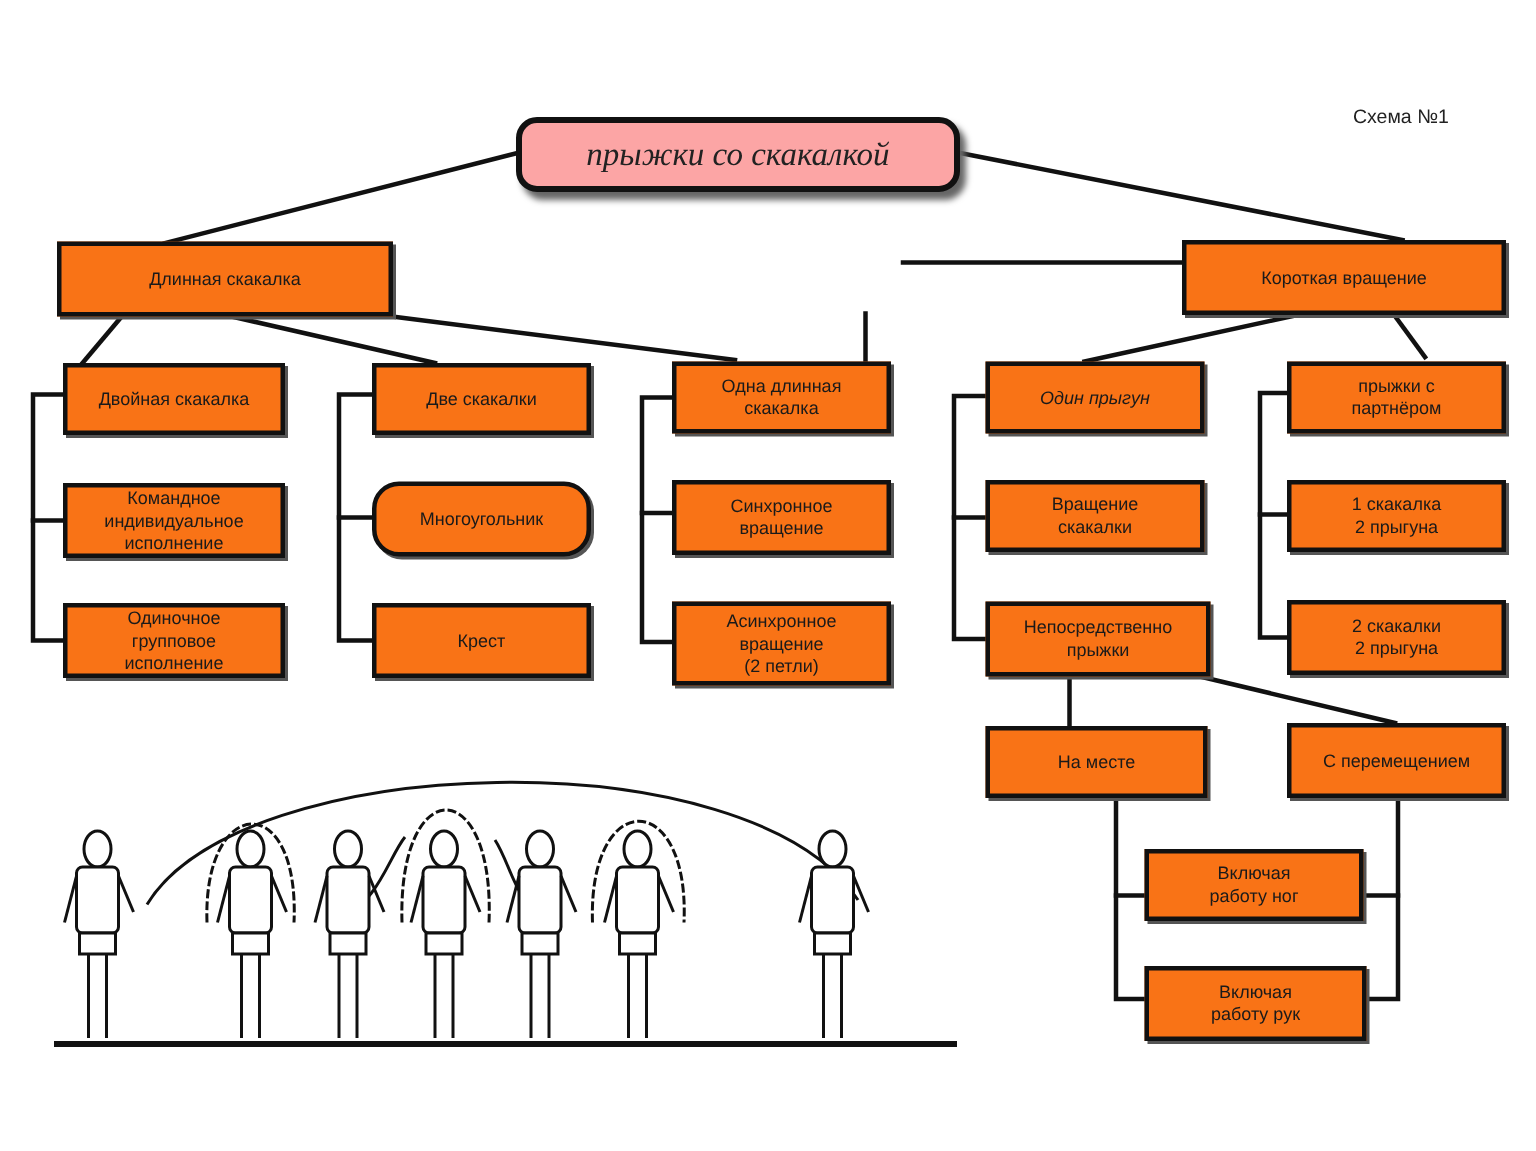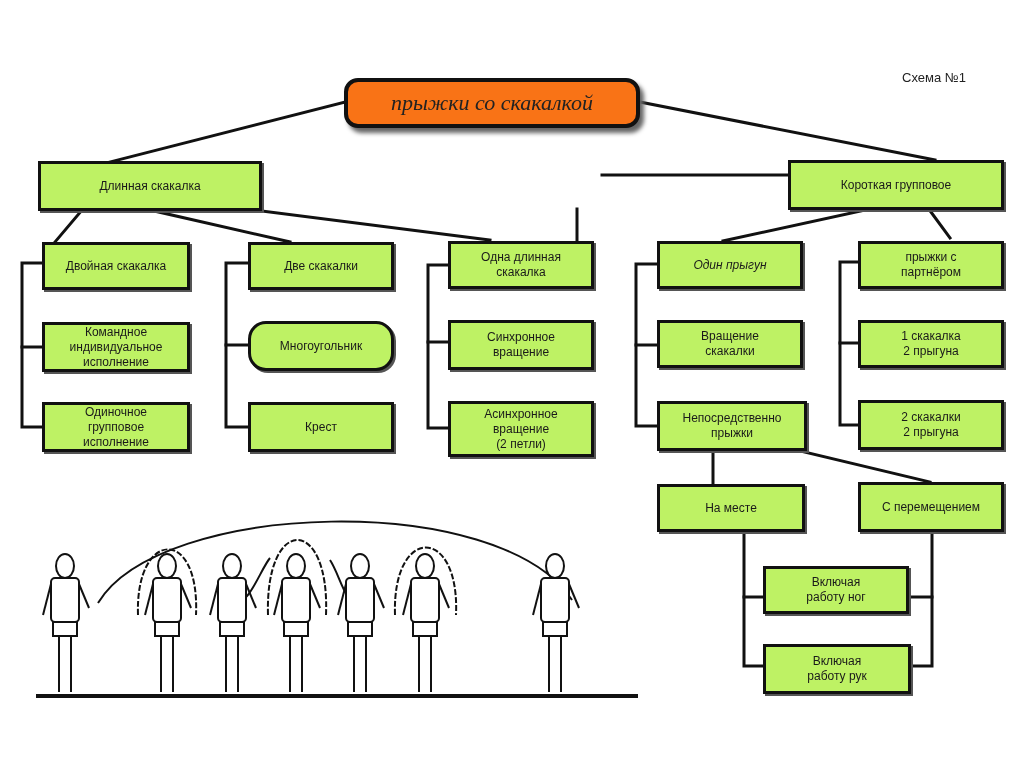--- a/index.html
+++ b/index.html
@@ -12,37 +12,37 @@
     }
     .page {
       position: absolute; left: 0; top: 0; width: 1024px; height: 767px;
       background: #ffffff;
     }
     svg.lines { position: absolute; left: 0; top: 0; width: 1024px; height: 767px; }
     .box {
       position: absolute;
       box-sizing: border-box;
       border: 3px solid #111;
-      background: #bef264;
+      background: #f97316;
       display: flex; align-items: center; justify-content: center;
       text-align: center;
       font-size: 12px;
       line-height: 15px;
       color: #1a1a1a;
       padding: 0 4px;
       white-space: pre-line;
       box-shadow: 2px 2px 0 #555;
     }
     .title-box {
       position: absolute;
       left: 344px; top: 78px; width: 296px; height: 50px;
       box-sizing: border-box;
       border: 4px solid #111;
       border-radius: 14px;
-      background: #f97316;
+      background: #fca5a5;
       box-shadow: 4px 5px 4px #666;
       display: flex; align-items: center; justify-content: center;
       font-family: "Liberation Serif", serif;
       font-style: italic;
       font-size: 22px;
       color: #222;
     }
     .scheme-label {
       position: absolute; left: 902px; top: 70px;
       font-size: 13px; color: #222;
@@ -93,21 +93,21 @@
       <line x1="744" y1="597" x2="763" y2="597"></line>
       <polyline points="932,531 932,666 910,666"></polyline>
       <line x1="932" y1="597" x2="910" y2="597"></line>
     </g>
   </svg>
 
   <div class="title-box">прыжки со скакалкой</div>
   <div class="scheme-label">Схема №1</div>
 
   <div class="box" style="left:38px;top:161px;width:224px;height:50px;">Длинная скакалка</div>
-  <div class="box" style="left:788px;top:160px;width:216px;height:50px;">Короткая групповое</div>
+  <div class="box" style="left:788px;top:160px;width:216px;height:50px;">Короткая вращение</div>
 
   <div class="box" style="left:42px;top:242px;width:148px;height:48px;">Двойная скакалка</div>
   <div class="box" style="left:42px;top:322px;width:148px;height:50px;">Командное
 индивидуальное
 исполнение</div>
   <div class="box" style="left:42px;top:402px;width:148px;height:50px;">Одиночное
 групповое
 исполнение</div>
 
   <div class="box" style="left:248px;top:242px;width:146px;height:48px;">Две скакалки</div>

